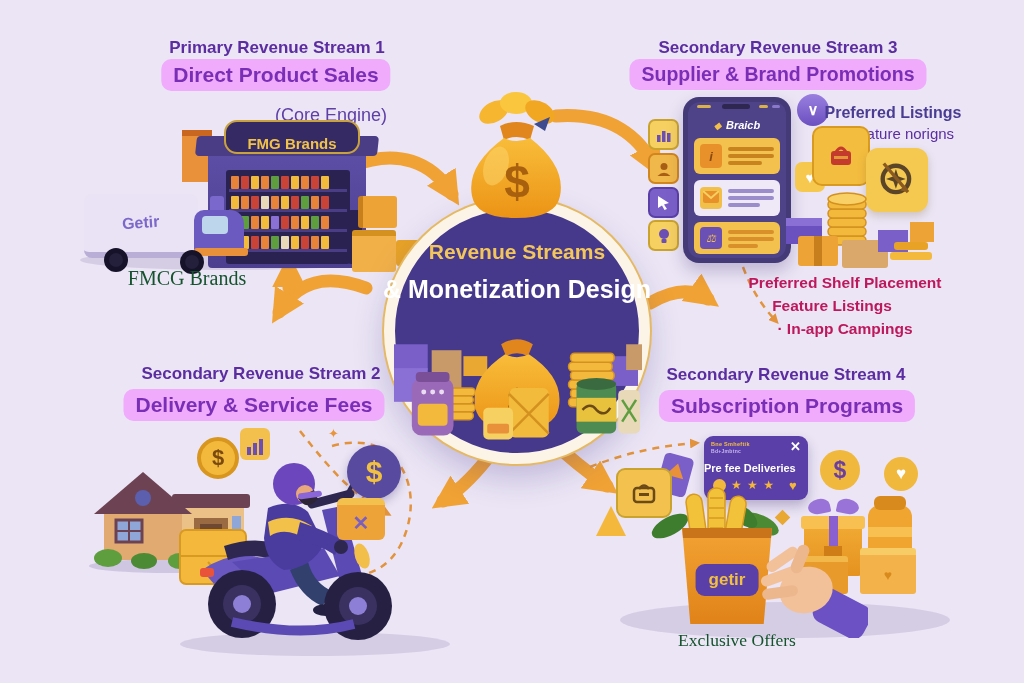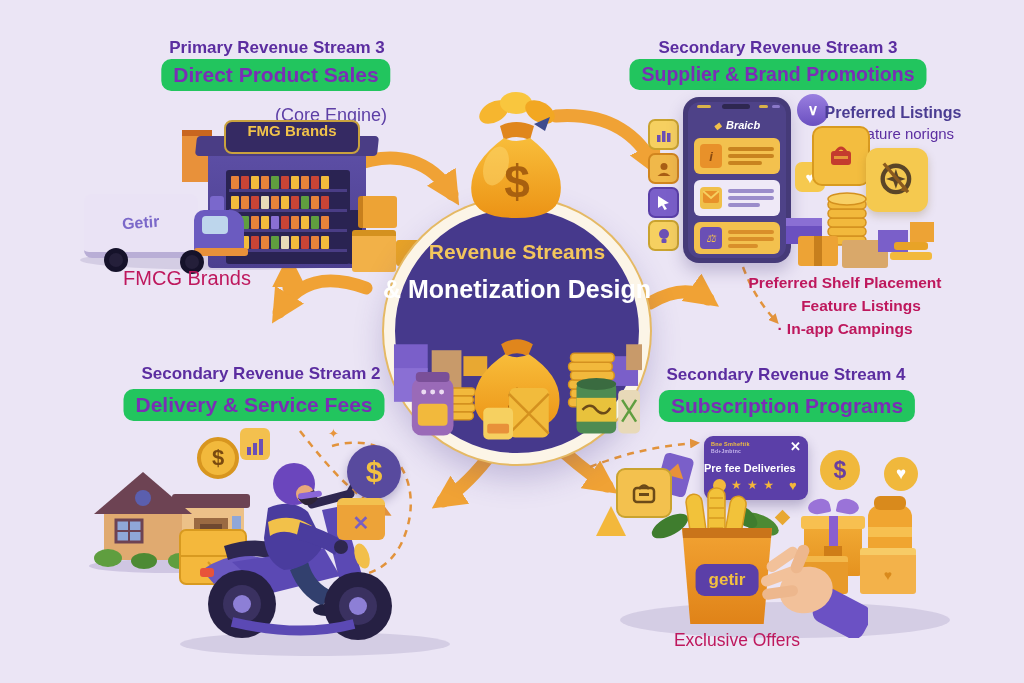--- a/index.html
+++ b/index.html
@@ -1,24 +1,24 @@
 <!DOCTYPE html>
 <html><head>
 <meta charset="utf-8">
 <style>
   html,body{margin:0;padding:0;background:#ebe5f5;}
   #canvas{position:relative;width:1024px;height:683px;overflow:hidden;background:#ebe5f5;
           font-family:"Liberation Sans",sans-serif;}
   .abs{position:absolute;}
   .cx{position:absolute;transform:translateX(-50%);white-space:nowrap;}
   .kicker{font-size:17px;font-weight:bold;color:#5b2da0;}
-  .pill{background:#22c55e;color:#7a2eb5;font-weight:bold;font-size:19.5px;
+  .pill{background:#f0abfc;color:#7a2eb5;font-weight:bold;font-size:19.5px;
         padding:4px 12px;border-radius:10px;}
   .subtitle{font-size:18px;color:#5d3fa6;font-weight:500;}
-  .caption{font-size:20px;color:#be185d;font-weight:500;}
+  .caption{font-size:20px;color:#14532d;font-weight:500;font-family:Liberation Serif, serif;}
   .note{font-size:15.5px;font-weight:bold;color:#be185d;line-height:22px;text-align:center;}
   .preferred{font-size:16px;font-weight:bold;color:#4a3c92;margin-left:12px;}
   .preferred2{font-size:15px;font-weight:500;color:#5b2da0;}
   .hub-ring{width:244px;height:244px;border-radius:50%;background:#46398c;
             border:11px solid #fcf5e7;box-shadow:0 0 0 2px #e5b964,0 14px 30px rgba(70,57,140,.25);}
   .hub-t1{font-size:21px;font-weight:bold;color:#f3c65c;}
   .hub-t2{font-size:25px;font-weight:bold;color:#ffffff;}
   .sq{border-radius:7px;display:flex;align-items:center;justify-content:center;}
   .phone-line{height:4px;border-radius:2px;margin:3px 0;}
   .shelfrow{display:flex;gap:2px;align-items:flex-end;height:17px;border-bottom:3px solid #4a3d85;padding:0 2px;}
@@ -51,32 +51,32 @@
       <path d="M548,438 C573,461 590,474 607,486" marker-end="url(#ag)"></path>
     </g>
     <g fill="none" stroke="#e2933c" stroke-width="2.5" stroke-dasharray="7 6">
       <path d="M300,431 C330,469 352,495 388,514" marker-end="url(#ao)"></path>
       <path d="M332,446 C400,427 428,492 400,546 C381,581 338,585 317,557"></path>
       <path d="M743,267 C752,291 763,307 776,321" marker-end="url(#ao)"></path>
       <path d="M590,467 C628,452 660,446 696,443" marker-end="url(#ao)"></path>
     </g>
   </svg>
 
-  <div class="cx kicker" style="left:277px;top:38px;">Primary Revenue Stream 3</div>
+  <div class="cx kicker" style="left:277px;top:38px;">Primary Revenue Stream 1</div>
   <div class="cx pill" style="left:276px;top:59px;font-size:21px;">Direct Product Sales</div>
   <div class="cx subtitle" style="left:331px;top:97px;margin-top:8px;">(Core Engine)</div>
 
   <div class="abs shadow" style="left:80px;top:250px;width:300px;height:20px;"></div>
 
   <div class="abs" style="left:180px;top:118px;width:230px;height:150px;">
     <div class="abs" style="left:2px;top:12px;width:30px;height:46px;background:#e8913a;border-top:6px solid #c9661f;"></div>
     <div class="abs" style="left:28px;top:28px;width:158px;height:122px;background:linear-gradient(#5d4fa6,#4c3f8f);border-radius:4px;"></div>
     <div class="abs" style="left:16px;top:18px;width:182px;height:20px;background:#4a3d85;border-radius:4px;transform:skewX(-6deg);"></div>
-    <div class="abs" style="left:44px;top:2px;width:132px;height:30px;background:#352a63;border:2px solid #c9a23e;border-radius:8px;
-                display:flex;align-items:flex-start;justify-content:center;">
+    <div class="abs" style="left:44px;top:2px;width:132px;height:30px;background:#352a63;border:2px solid #c9a23e;border-radius:13px;
+                display:flex;align-items:flex-end;justify-content:center;">
       <span style="color:#f0c24a;font-weight:bold;font-size:15px;">FMG Brands</span>
     </div>
     <div class="abs" style="left:46px;top:52px;width:118px;height:90px;background:#2a2352;border-radius:3px;padding:2px 3px;">
       <div class="shelfrow">
           <i class="p1"></i>
           <i class="p2"></i>
           <i class="p4"></i>
           <i class="p1"></i>
           <i class="p3"></i>
           <i class="p2"></i>
@@ -327,21 +327,21 @@
     <rect x="12" y="20" width="40" height="30" rx="3" fill="#eda335"></rect>
     <rect x="28" y="20" width="8" height="30" fill="#c77f1d"></rect>
     <rect x="56" y="24" width="46" height="28" rx="3" fill="#d9a86a"></rect>
     <rect x="92" y="14" width="30" height="22" fill="#7a5fc9"></rect>
     <rect x="108" y="26" width="34" height="8" rx="3" fill="#e8a327"></rect>
     <rect x="104" y="36" width="42" height="8" rx="3" fill="#f2b93c"></rect>
     <rect x="124" y="6" width="24" height="20" fill="#eda335"></rect>
   </svg>
 
   <div class="cx note" style="left:845px;top:272px;">Preferred Shelf Placement</div>
-  <div class="cx note" style="left:832px;top:295px;margin-left:29px;">Feature Listings</div>
+  <div class="cx note" style="left:832px;top:295px;">Feature Listings</div>
   <div class="cx note" style="left:845px;top:318px;">· In-app Campings</div>
 
   <div class="cx kicker" style="left:261px;top:364px;">Secondary Revenue Stream 2</div>
   <div class="cx pill" style="left:254px;top:389px;font-size:21px;">Delivery &amp; Service Fees</div>
 
   <div class="abs shadow" style="left:180px;top:632px;width:270px;height:24px;"></div>
 
   <svg class="abs" style="left:86px;top:458px;" width="170" height="115" viewBox="0 0 170 115">
     <ellipse cx="85" cy="108" rx="82" ry="7" fill="#cfc6e2"></ellipse>
     <rect x="92" y="48" width="66" height="54" fill="#ecc188"></rect>

